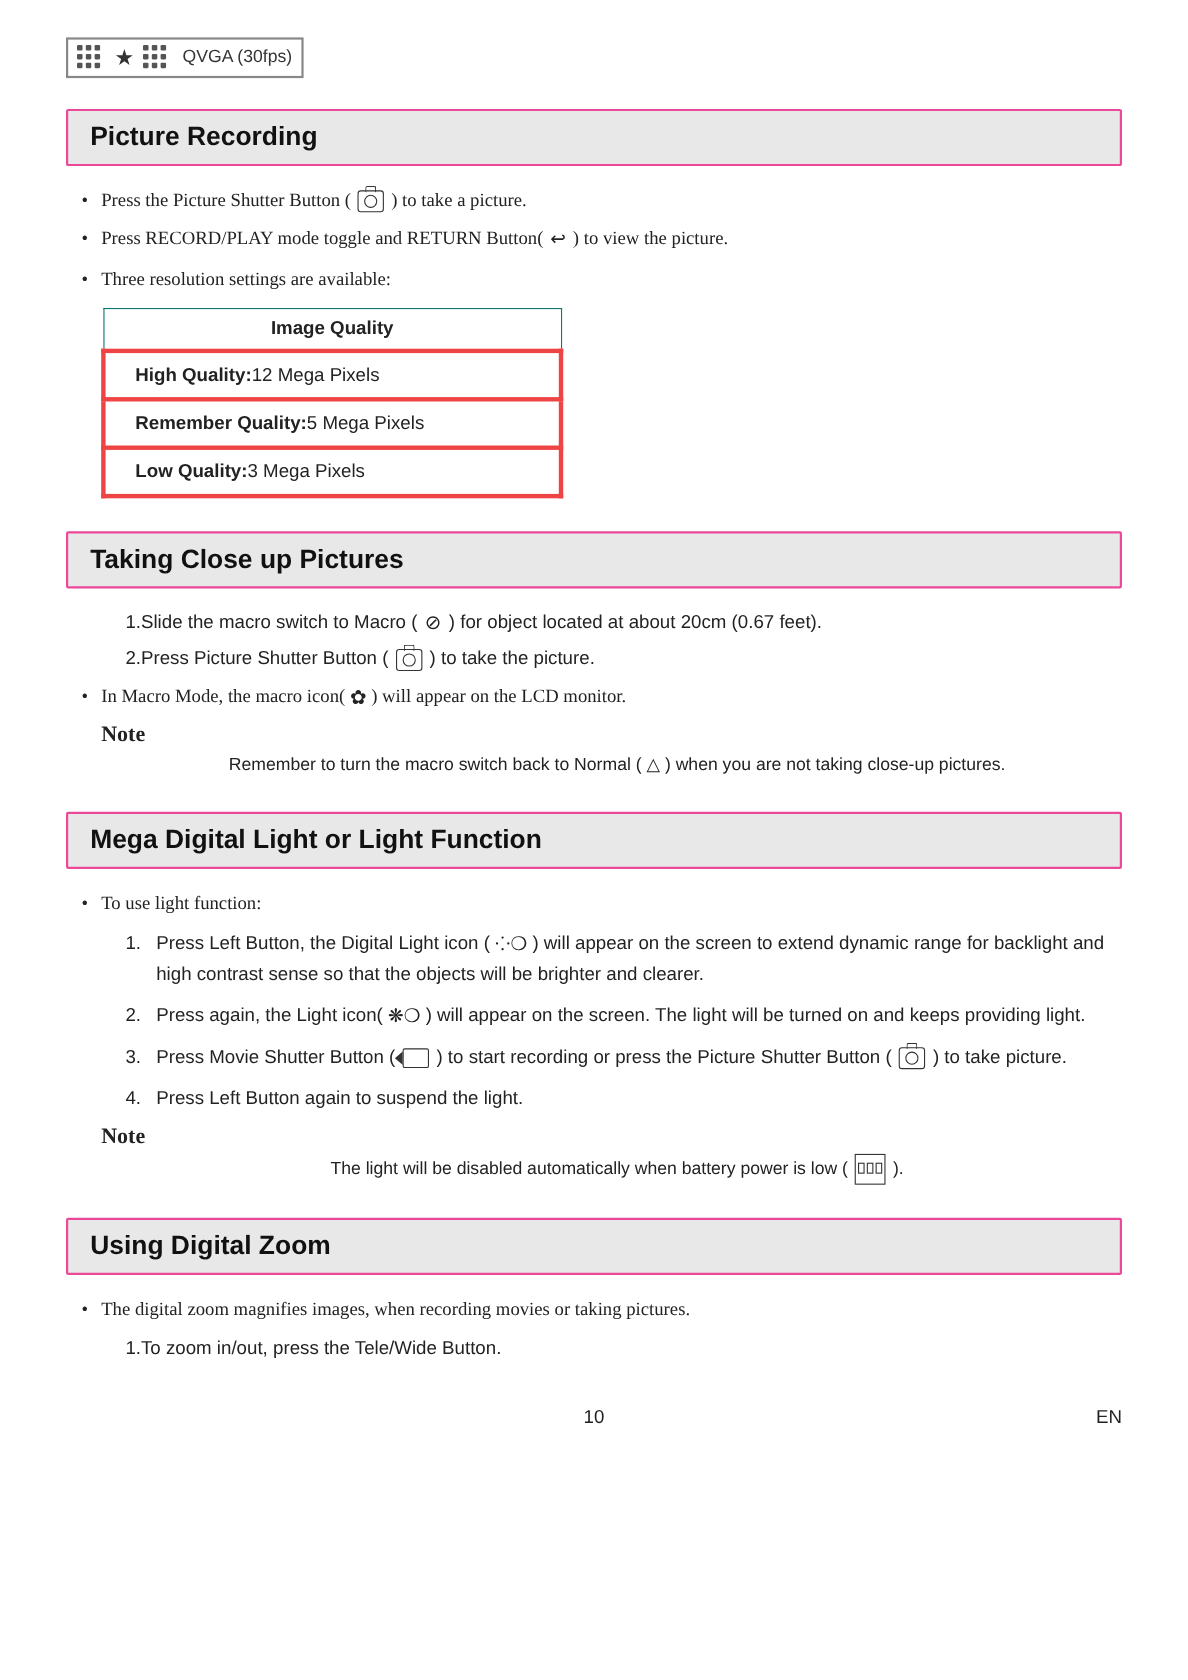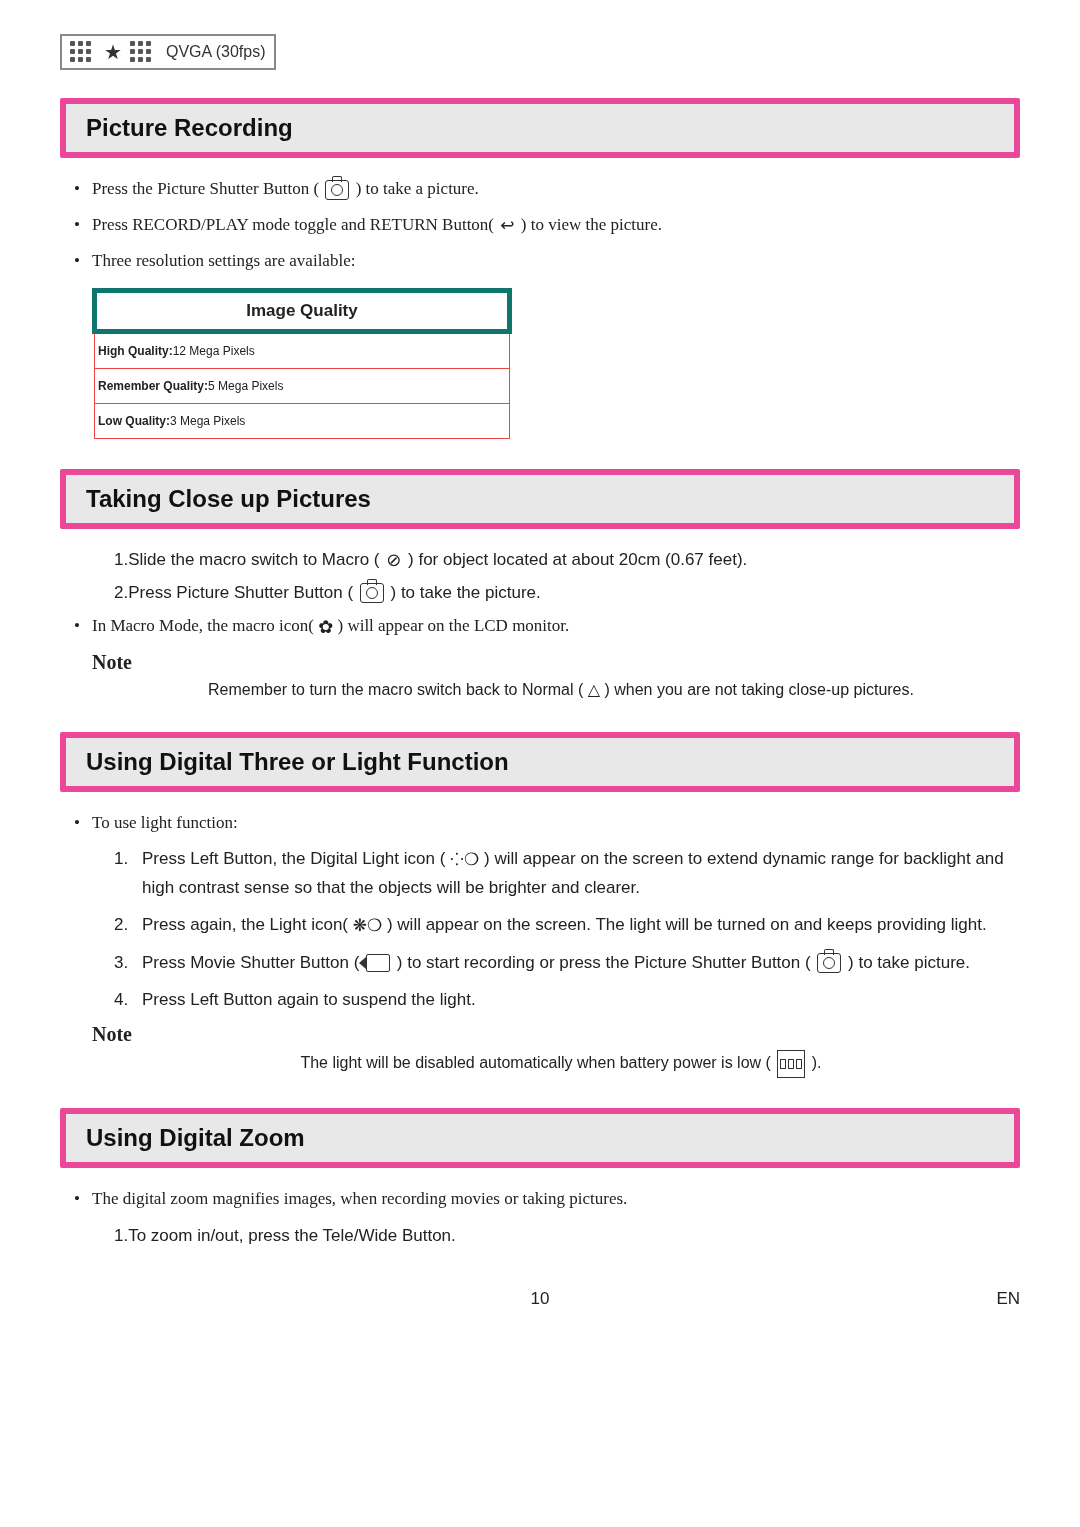--- a/index.html
+++ b/index.html
@@ -42,21 +42,21 @@
     }
     .top-icon-label {
       font-size: 16px;
       color: #333;
       margin-left: 6px;
     }
 
     
     .section-header {
       background: #e8e8e8;
-      border: 6px solid #ec4899;
+      border: 2px solid #ec4899;
       padding: 10px 20px;
       margin-bottom: 18px;
       border-radius: 2px;
     }
     .section-header h2 {
       font-size: 24px;
       font-weight: bold;
       color: #111;
     }
 
@@ -85,31 +85,31 @@
       top: 0;
     }
 
     
     .iq-table {
       border-collapse: collapse;
       margin: 14px 0 14px 22px;
       width: 420px;
     }
     .iq-table th {
-      border: 5px solid #0f766e;
+      border: 1px solid #0f766e;
       padding: 8px 16px;
       font-size: 17px;
       font-weight: bold;
       text-align: center;
       background: #fff;
     }
     .iq-table td {
-      border: 1px solid #ef4444;
-      padding: 10px 3px;
-      font-size: 12px;
+      border: 4px solid #ef4444;
+      padding: 10px 27px;
+      font-size: 17px;
     }
 
     
     .note-block {
       margin: 8px 0 8px 22px;
     }
     .note-title {
       font-size: 20px;
       font-weight: bold;
       font-family: serif;
@@ -295,21 +295,21 @@
   <div class="note-block">
     <div class="note-title">Note</div>
     <div class="note-text">
       Remember to turn the macro switch back to Normal ( △ ) when you are not taking close-up pictures.
     </div>
   </div>
 </div>
 
 
 <div class="section-header">
-  <h2>Using Digital Three or Light Function</h2>
+  <h2>Mega Digital Light or Light Function</h2>
 </div>
 <div class="section-content">
   <ul class="bullet-list">
     <li>To use light function:</li>
   </ul>
   <ol style="margin-left: 44px; font-size:17px; line-height:1.6; list-style:none;">
     <li style="margin-bottom:10px; display:flex; gap:8px;">
       <span style="min-width:20px;">1.</span>
       <span>
         Press Left Button, the Digital Light icon (

